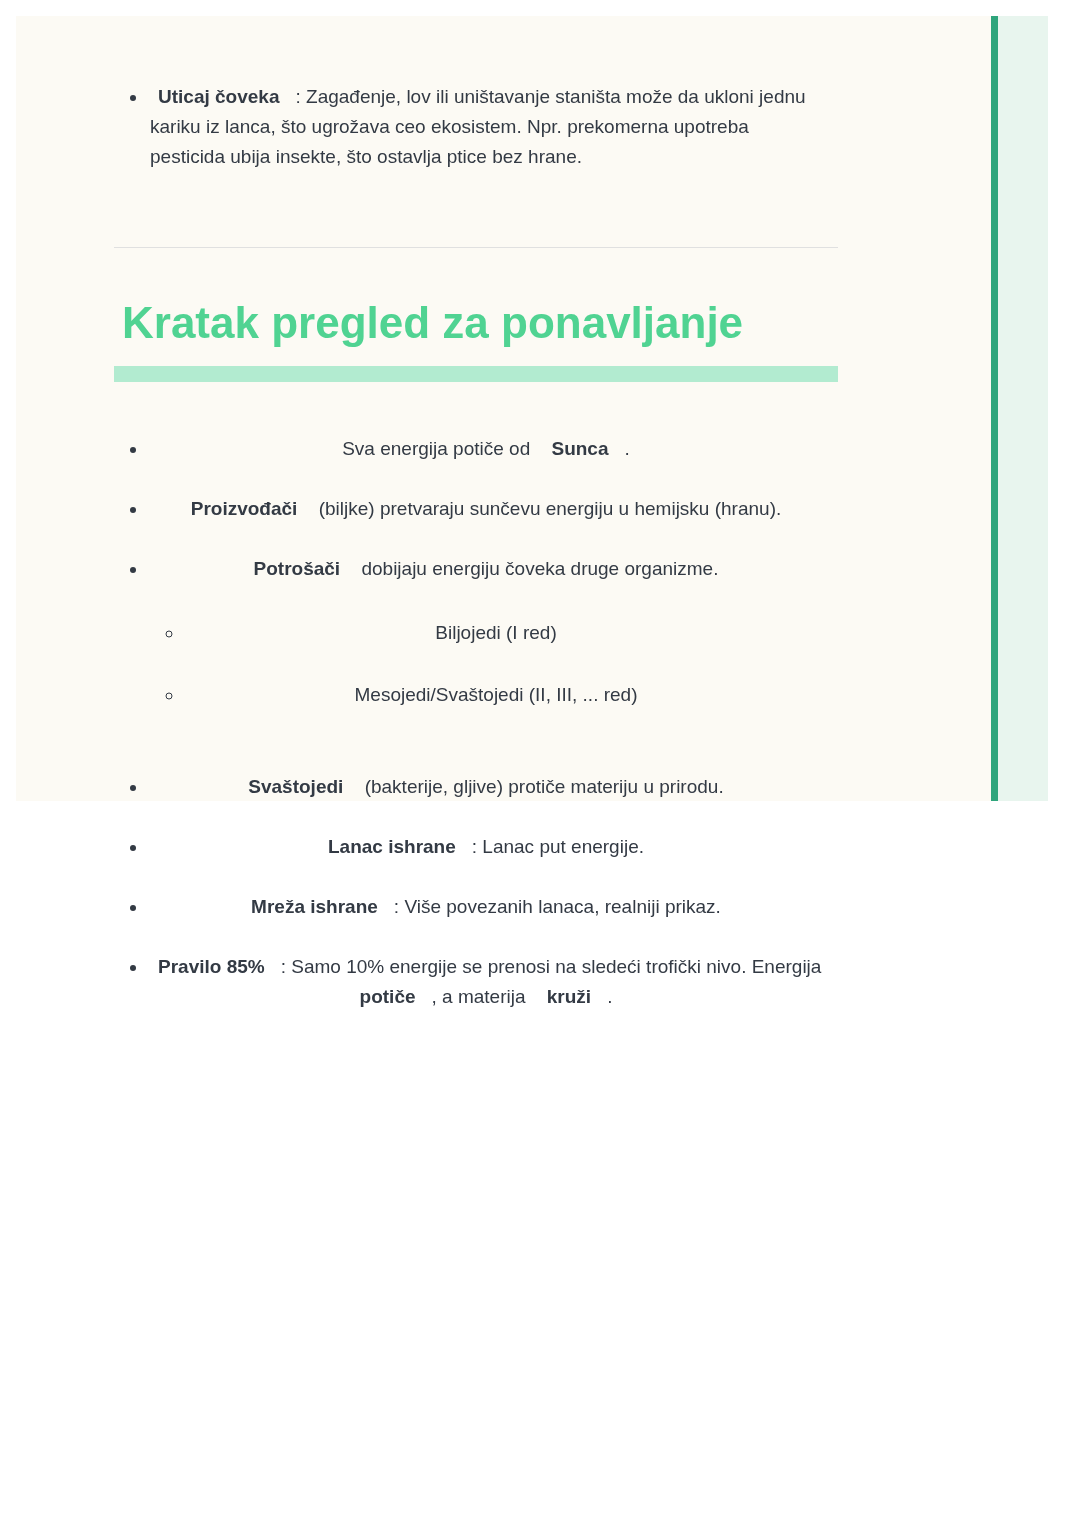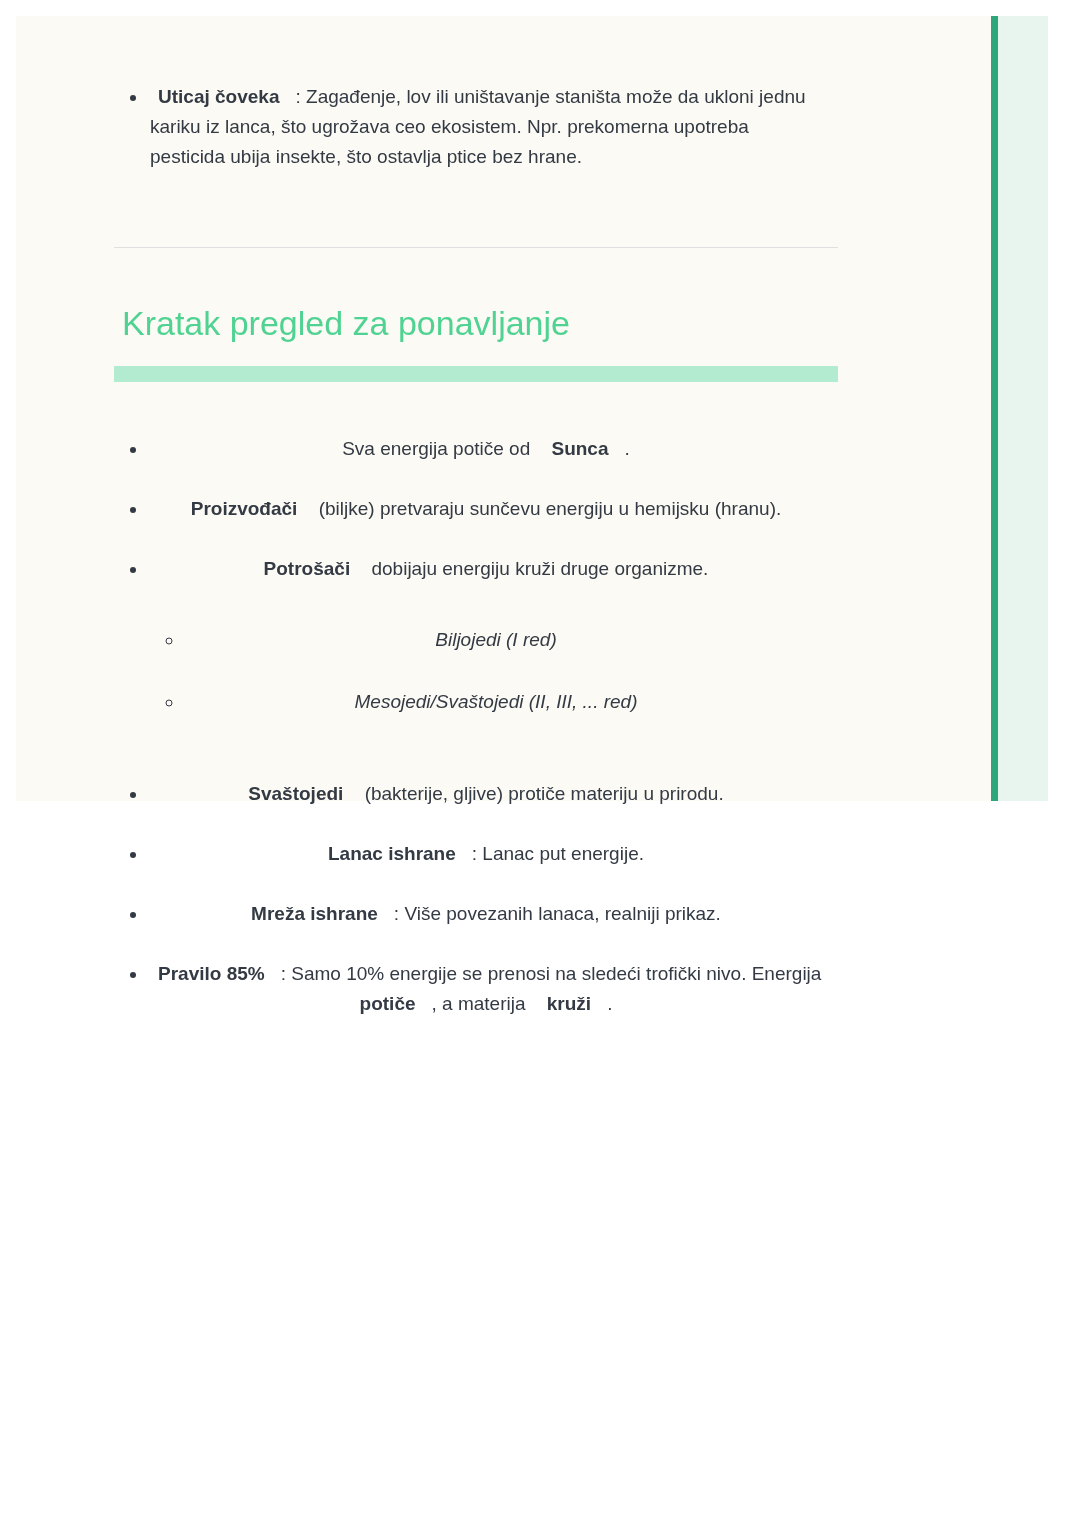--- a/index.html
+++ b/index.html
@@ -50,39 +50,38 @@
       padding-left: 34px;
       max-width: 740px;
     }
     ul.intro-list li, ul.summary-list > li {
       margin-bottom: 13px;
       padding-left: 2px;
     }
     ul.sub-list {
       list-style: circle outside;
       padding-left: 34px;
-      margin-top: 25px;
-      font-style: italic;
+      margin-top: 18px;
     }
     ul.sub-list li {
       margin-bottom: 16px;
       padding-left: 2px;
     }
     strong { font-weight: 700; }
     hr.divider {
       border: none;
       border-top: 1px solid var(--divider-color, #e0e0e0);
       margin-top: 46px;
       max-width: 740px;
     }
     h1.section-title {
       margin-top: 32px;
-      font-size: 34px;
+      font-size: 44px;
       line-height: 38px;
-      font-weight: 400;
+      font-weight: 700;
       color: var(--heading-color, #50d392);
       letter-spacing: 0px;
     }
     .title-underline {
       margin-top: 16px;
       height: 3px;
       max-width: 740px;
       background: var(--underline-color, #b2ebd0);
     }
     ul.summary-list {
@@ -114,21 +113,21 @@
 
       <hr class="divider">
 
       <h1 class="section-title">Kratak pregled za ponavljanje</h1>
 
       <div class="title-underline"></div>
 
       <ul class="summary-list">
           <li><span>Sva energija potiče od </span><strong>Sunca</strong><span>.</span></li>
           <li><strong>Proizvođači</strong><span> (biljke) pretvaraju sunčevu energiju u hemijsku (hranu).</span></li>
-          <li><strong>Potrošači</strong><span> dobijaju energiju kruži druge organizme.</span><ul class="sub-list">
+          <li><strong>Potrošači</strong><span> dobijaju energiju čoveka druge organizme.</span><ul class="sub-list">
               <li><span>Biljojedi (I red)</span></li>
               <li><span>Mesojedi/Svaštojedi (II, III, ... red)</span></li>
             </ul></li>
           <li><strong>Svaštojedi</strong><span> (bakterije, gljive) protiče materiju u prirodu.</span></li>
           <li><strong>Lanac ishrane</strong><span>: Lanac put energije.</span></li>
           <li><strong>Mreža ishrane</strong><span>: Više povezanih lanaca, realniji prikaz.</span></li>
           <li><strong>Pravilo 85%</strong><span>: Samo 10% energije se prenosi na sledeći trofički nivo. Energija </span><strong>potiče</strong><span>, a materija </span><strong>kruži</strong><span>.</span></li>
         </ul>
 
     </div>

